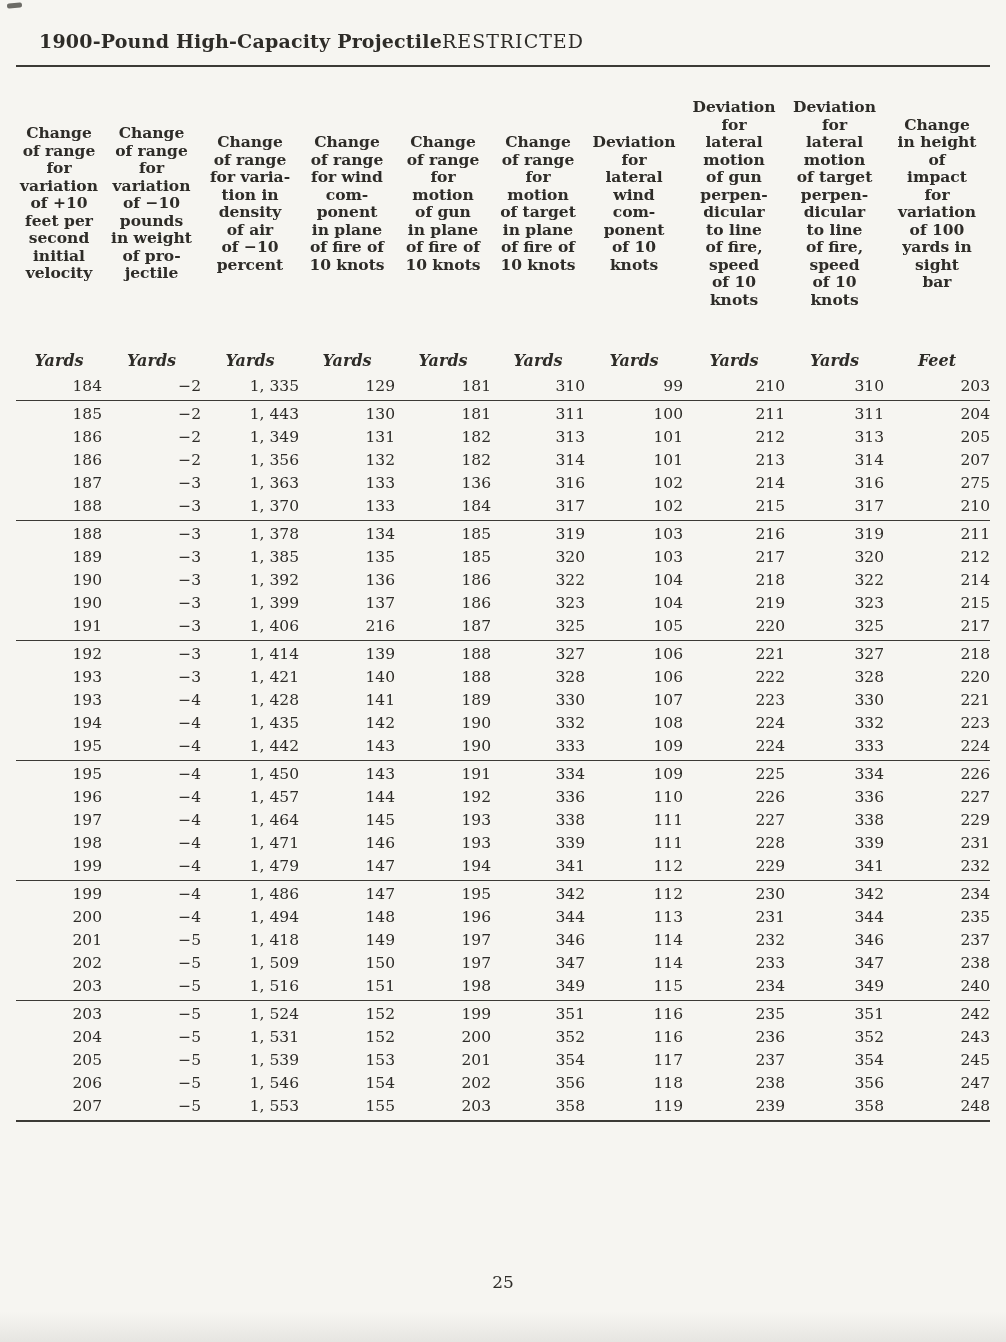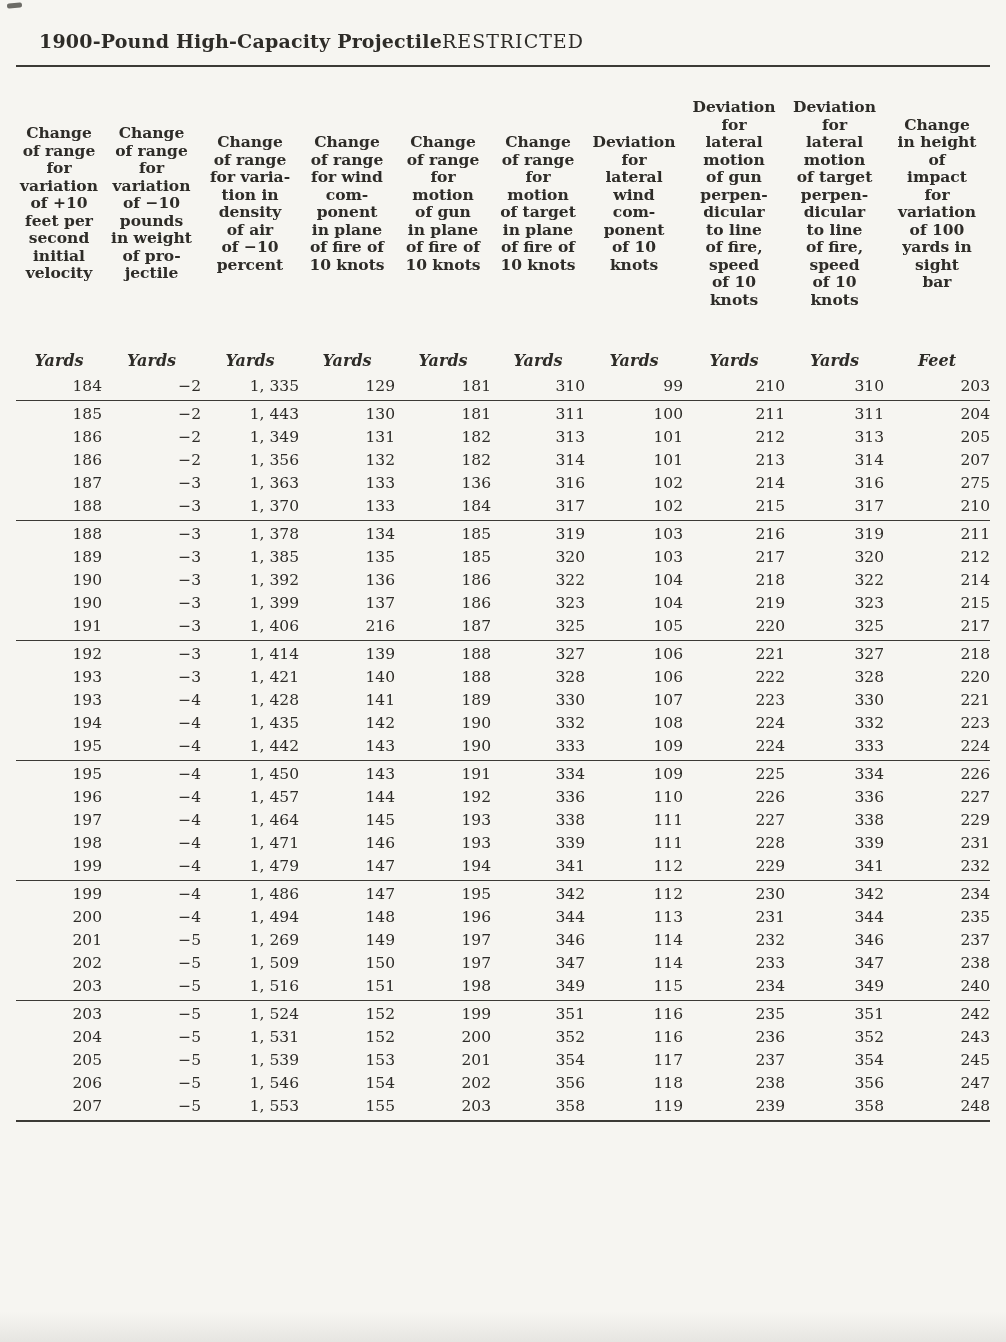--- a/index.html
+++ b/index.html
@@ -488,21 +488,21 @@
             <div class="tcell">196</div>
             <div class="tcell">344</div>
             <div class="tcell">113</div>
             <div class="tcell">231</div>
             <div class="tcell">344</div>
             <div class="tcell">235</div>
           </div>
           <div class="trow">
             <div class="tcell">201</div>
             <div class="tcell">−5</div>
-            <div class="tcell">1, 269</div>
+            <div class="tcell">1, 418</div>
             <div class="tcell">149</div>
             <div class="tcell">197</div>
             <div class="tcell">346</div>
             <div class="tcell">114</div>
             <div class="tcell">232</div>
             <div class="tcell">346</div>
             <div class="tcell">237</div>
           </div>
           <div class="trow">
             <div class="tcell">202</div>
@@ -587,14 +587,15 @@
             <div class="tcell">358</div>
             <div class="tcell">119</div>
             <div class="tcell">239</div>
             <div class="tcell">358</div>
             <div class="tcell">248</div>
           </div>
         </div>
       </div>
   </div>
 
+  <div class="pageno">25</div>
   <div class="bottom-strip"></div>
 </div>
 
 </body></html>

